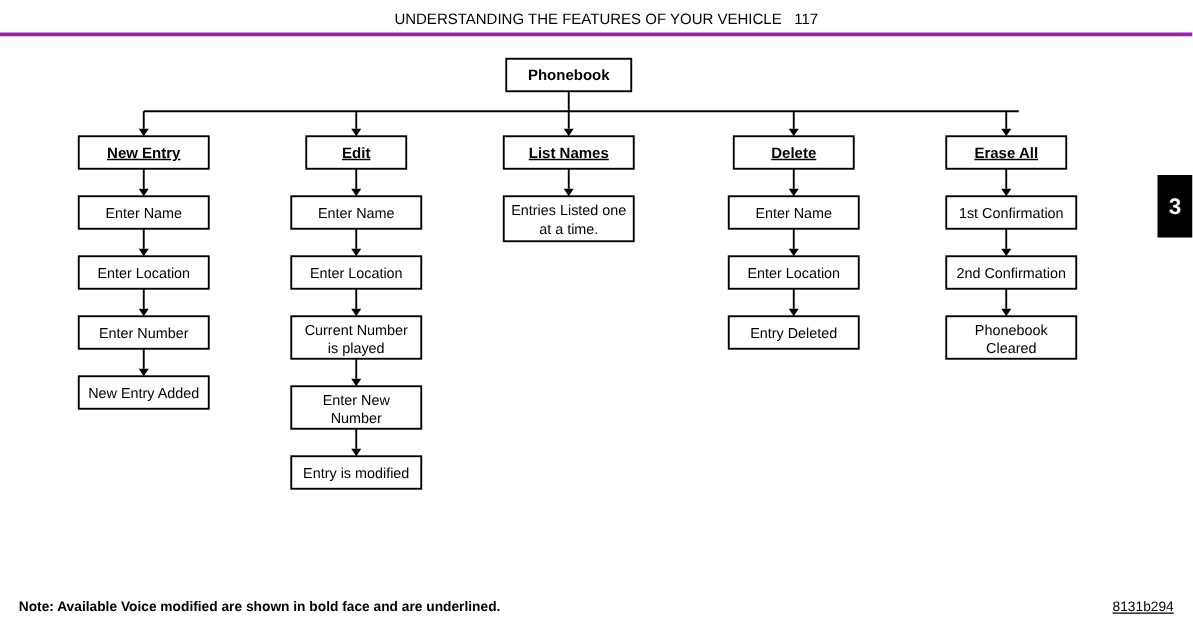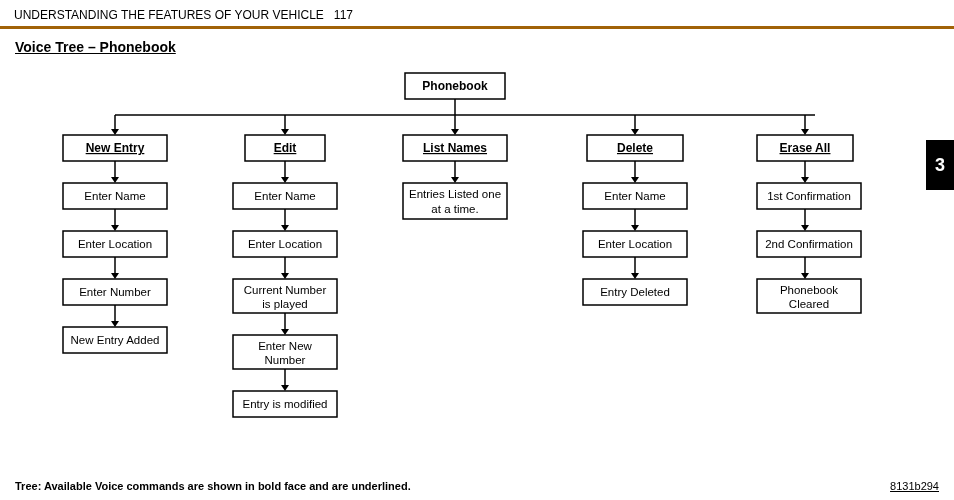--- a/index.html
+++ b/index.html
@@ -9,24 +9,24 @@
       background: #fff;
       width: 954px;
       height: 500px;
       overflow: hidden;
       position: relative;
     }
 
     
     .header {
       display: flex;
-      justify-content: flex-start;
+      justify-content: center;
       align-items: center;
-      padding: 8px 10px 4px 14px;
-      border-bottom: 3px solid #a16207;
+      padding: 8px 10px 4px 26px;
+      border-bottom: 3px solid #a21caf;
     }
 
     
     .side-tab {
       position: absolute;
       right: 0;
       top: 140px;
       width: 28px;
       height: 50px;
       background: #000;
@@ -78,21 +78,20 @@
   <div>
     <span>UNDERSTANDING THE FEATURES OF YOUR VEHICLE</span>&nbsp;&nbsp;&nbsp;<span>117</span>
   </div>
 </div>
 
 <div class="side-tab">
   <span>3</span>
 </div>
 
 <div class="content">
-  <div class="page-title">Voice Tree – Phonebook</div>
 
   <div style="position:relative; width:880px; height:400px;">
     <svg width="880" height="400">
 
       <rect x="390" y="8" width="100" height="26" fill="white" stroke="black" stroke-width="1.5"></rect>
       <text x="440" y="25" text-anchor="middle" font-family="Arial" font-size="12" font-weight="bold">Phonebook</text>
 
       <line x1="440" y1="34" x2="440" y2="50" stroke="black" stroke-width="1.5"></line>
 
       <line x1="100" y1="50" x2="800" y2="50" stroke="black" stroke-width="1.5"></line>
@@ -204,15 +203,15 @@
       <line x1="790" y1="192" x2="790" y2="208" stroke="black" stroke-width="1.5"></line>
       <polygon points="786,208 794,208 790,214" fill="black"></polygon>
       <rect x="742" y="214" width="104" height="34" fill="white" stroke="black" stroke-width="1.5"></rect>
       <text x="794" y="229" text-anchor="middle" font-family="Arial" font-size="11.5">Phonebook</text>
       <text x="794" y="243" text-anchor="middle" font-family="Arial" font-size="11.5">Cleared</text>
     </svg>
   </div>
 </div>
 
 <div class="footer">
-  <span class="footer-note">Tree: Available Voice commands are shown in bold face and are underlined.</span>
+  <span class="footer-note">Note: Available Voice modified are shown in bold face and are underlined.</span>
   <span class="footer-code">8131b294</span>
 </div>
 
 </body></html>

